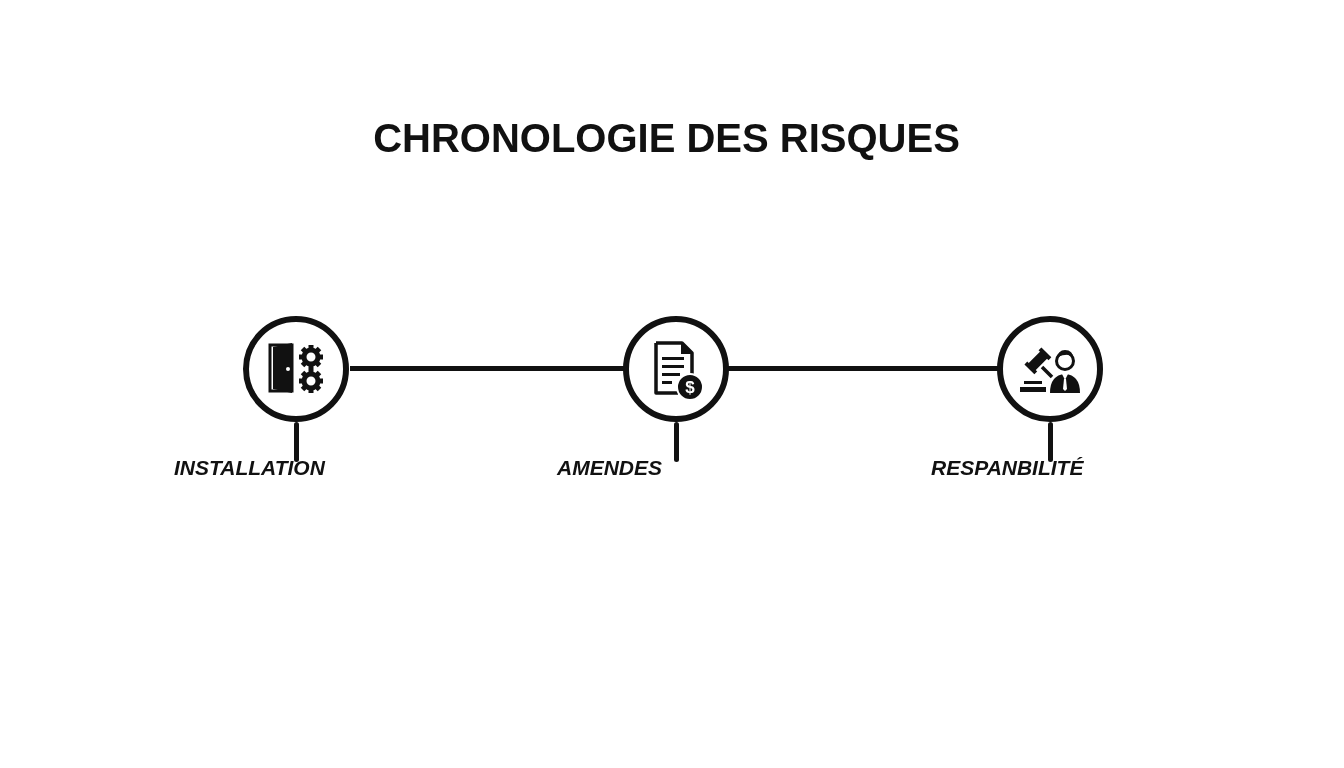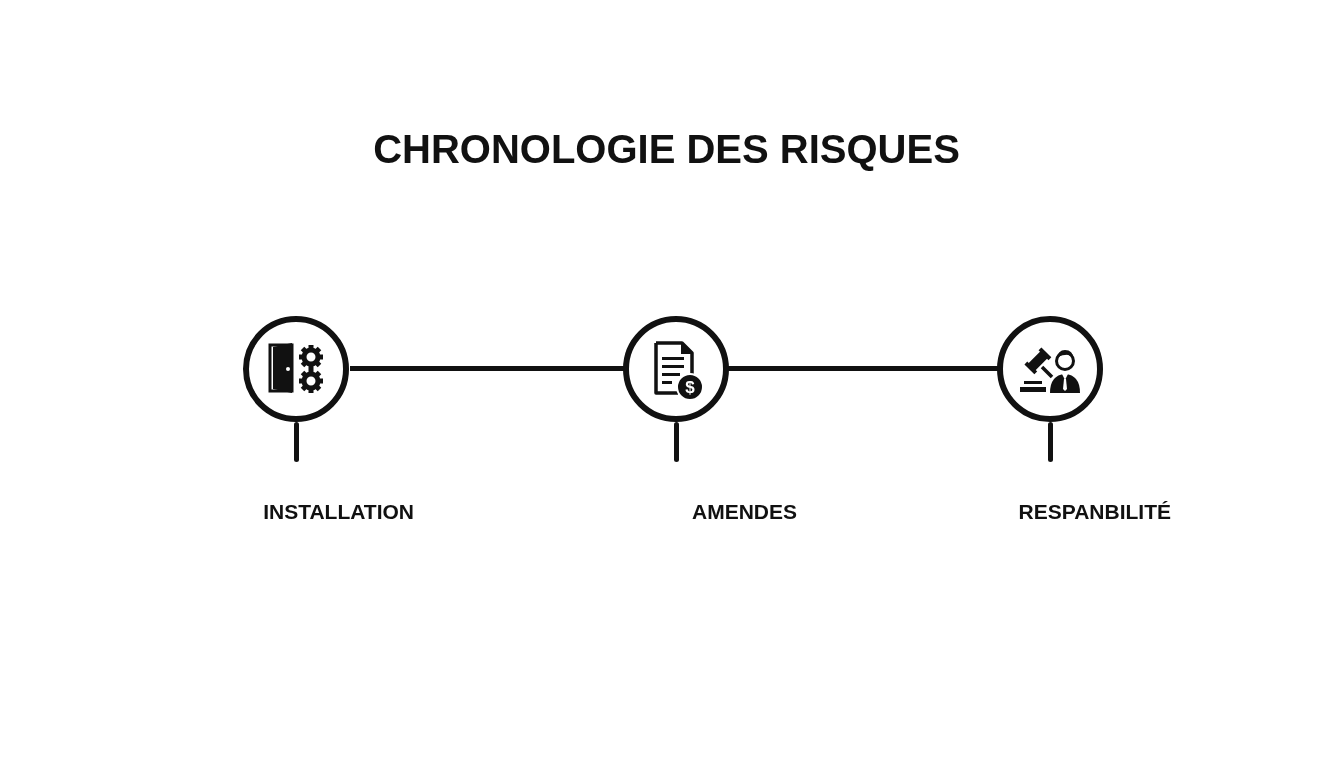--- a/index.html
+++ b/index.html
@@ -1,24 +1,24 @@
 <!DOCTYPE html>
 <html><head>
 <meta charset="utf-8">
 <style>
   html, body { margin:0; padding:0; }
   body { width:1344px; height:768px; background:#ffffff; position:relative; overflow:hidden;
          font-family:"Liberation Sans", sans-serif; color:#111; }
-  .title { position:absolute; left:0; width:1333px; top:127px; text-align:center;
+  .title { position:absolute; left:0; width:1333px; top:116px; text-align:center;
            font-size:40px; font-weight:bold; letter-spacing:0px; color:#111; }
   .line { position:absolute; height:5px; background:#111; top:366px; }
   .node { position:absolute; width:106px; height:106px; border:6px solid #111; border-radius:50%;
           background:#fff; box-sizing:border-box; top:316px; }
   .stem { position:absolute; width:5px; height:40px; background:#111; top:422px; border-radius:3px; }
-  .label { position:absolute; top:500px; font-size:21px; font-weight:bold; color:#111; text-align:right; width:240px; }
+  .label { position:absolute; top:456px; font-size:21px; font-weight:bold; color:#111; text-align:left; width:240px;font-style:italic; }
   .icon { position:absolute; left:15px; top:15px; width:64px; height:64px; }
 </style>
 </head>
 <body>
 
 <div class="title">CHRONOLOGIE DES RISQUES</div>
 
 <div class="line" style="left:350px;width:276px;"></div>
 <div class="line" style="left:728px;width:272px;"></div>
 

